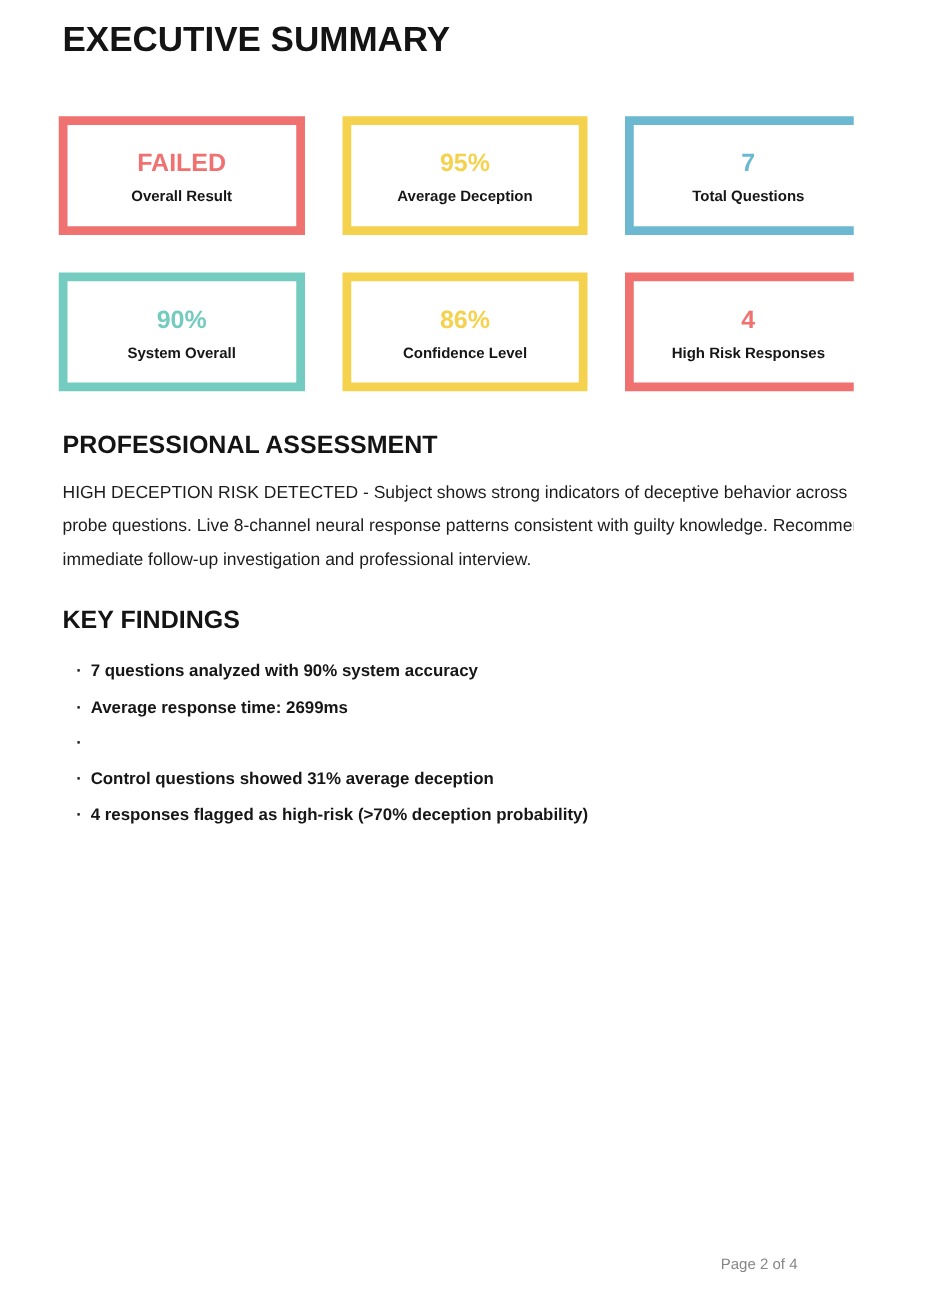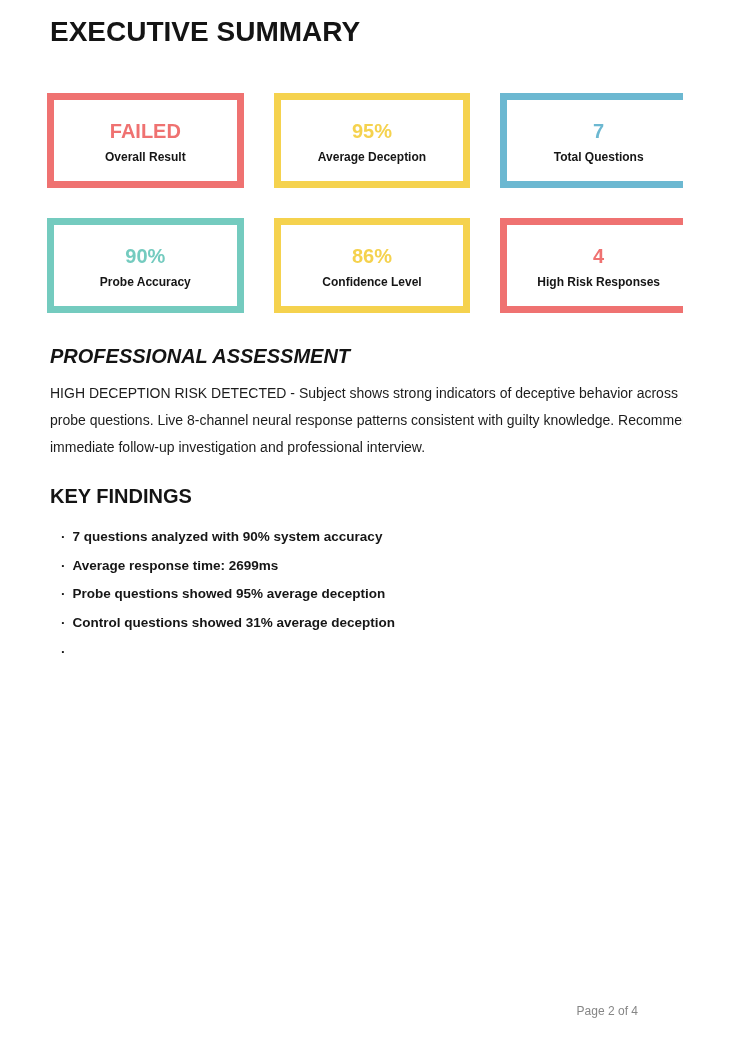--- a/index.html
+++ b/index.html
@@ -57,21 +57,21 @@
     color: #161616;
   }
   .section-heading {
     position: absolute;
     left: 50px;
     margin: 0;
     font-size: 20px;
     font-weight: 700;
     color: #141414;
   }
-  .assessment-heading { top: 345px; font-style: italic; }
+  .assessment-heading { top: 345px; }
   .assessment-body {
     position: absolute;
     left: 50px;
     top: 380px;
     width: 648px;
     margin: 0;
     font-size: 14px;
     font-weight: 400;
     line-height: 27px;
     color: #1c1c1c;
@@ -125,21 +125,21 @@
       <div class="card-label">Average Deception</div>
     </div>
 
     <div class="card" style="border-color: rgb(108, 184, 209);">
       <div class="card-value" style="color: rgb(108, 184, 209);">7</div>
       <div class="card-label">Total Questions</div>
     </div>
 
     <div class="card" style="border-color: rgb(116, 203, 191);">
       <div class="card-value" style="color: rgb(116, 203, 191);">90%</div>
-      <div class="card-label">Probe Accuracy</div>
+      <div class="card-label">System Overall</div>
     </div>
 
     <div class="card" style="border-color: rgb(245, 210, 78);">
       <div class="card-value" style="color: rgb(245, 210, 78);">86%</div>
       <div class="card-label">Confidence Level</div>
     </div>
 
     <div class="card" style="border-color: rgb(239, 114, 113);">
       <div class="card-value" style="color: rgb(239, 114, 113);">4</div>
       <div class="card-label">High Risk Responses</div>
@@ -157,26 +157,26 @@
     <li>
       <span class="bullet-dot">·</span>
       <span>7 questions analyzed with 90% system accuracy</span>
     </li>
     <li>
       <span class="bullet-dot">·</span>
       <span>Average response time: 2699ms</span>
     </li>
     <li>
       <span class="bullet-dot">·</span>
-      <span>Probe questions showed 95% average deception</span>
     </li>
     <li>
       <span class="bullet-dot">·</span>
       <span>Control questions showed 31% average deception</span>
     </li>
     <li>
       <span class="bullet-dot">·</span>
+      <span>4 responses flagged as high-risk (&gt;70% deception probability)</span>
     </li>
   </ul>
 
   <div class="page-footer" style="color: rgb(134, 134, 134); margin-left: 31px;">Page 2 of 4</div>
 
 </div>
 
 </body></html>

